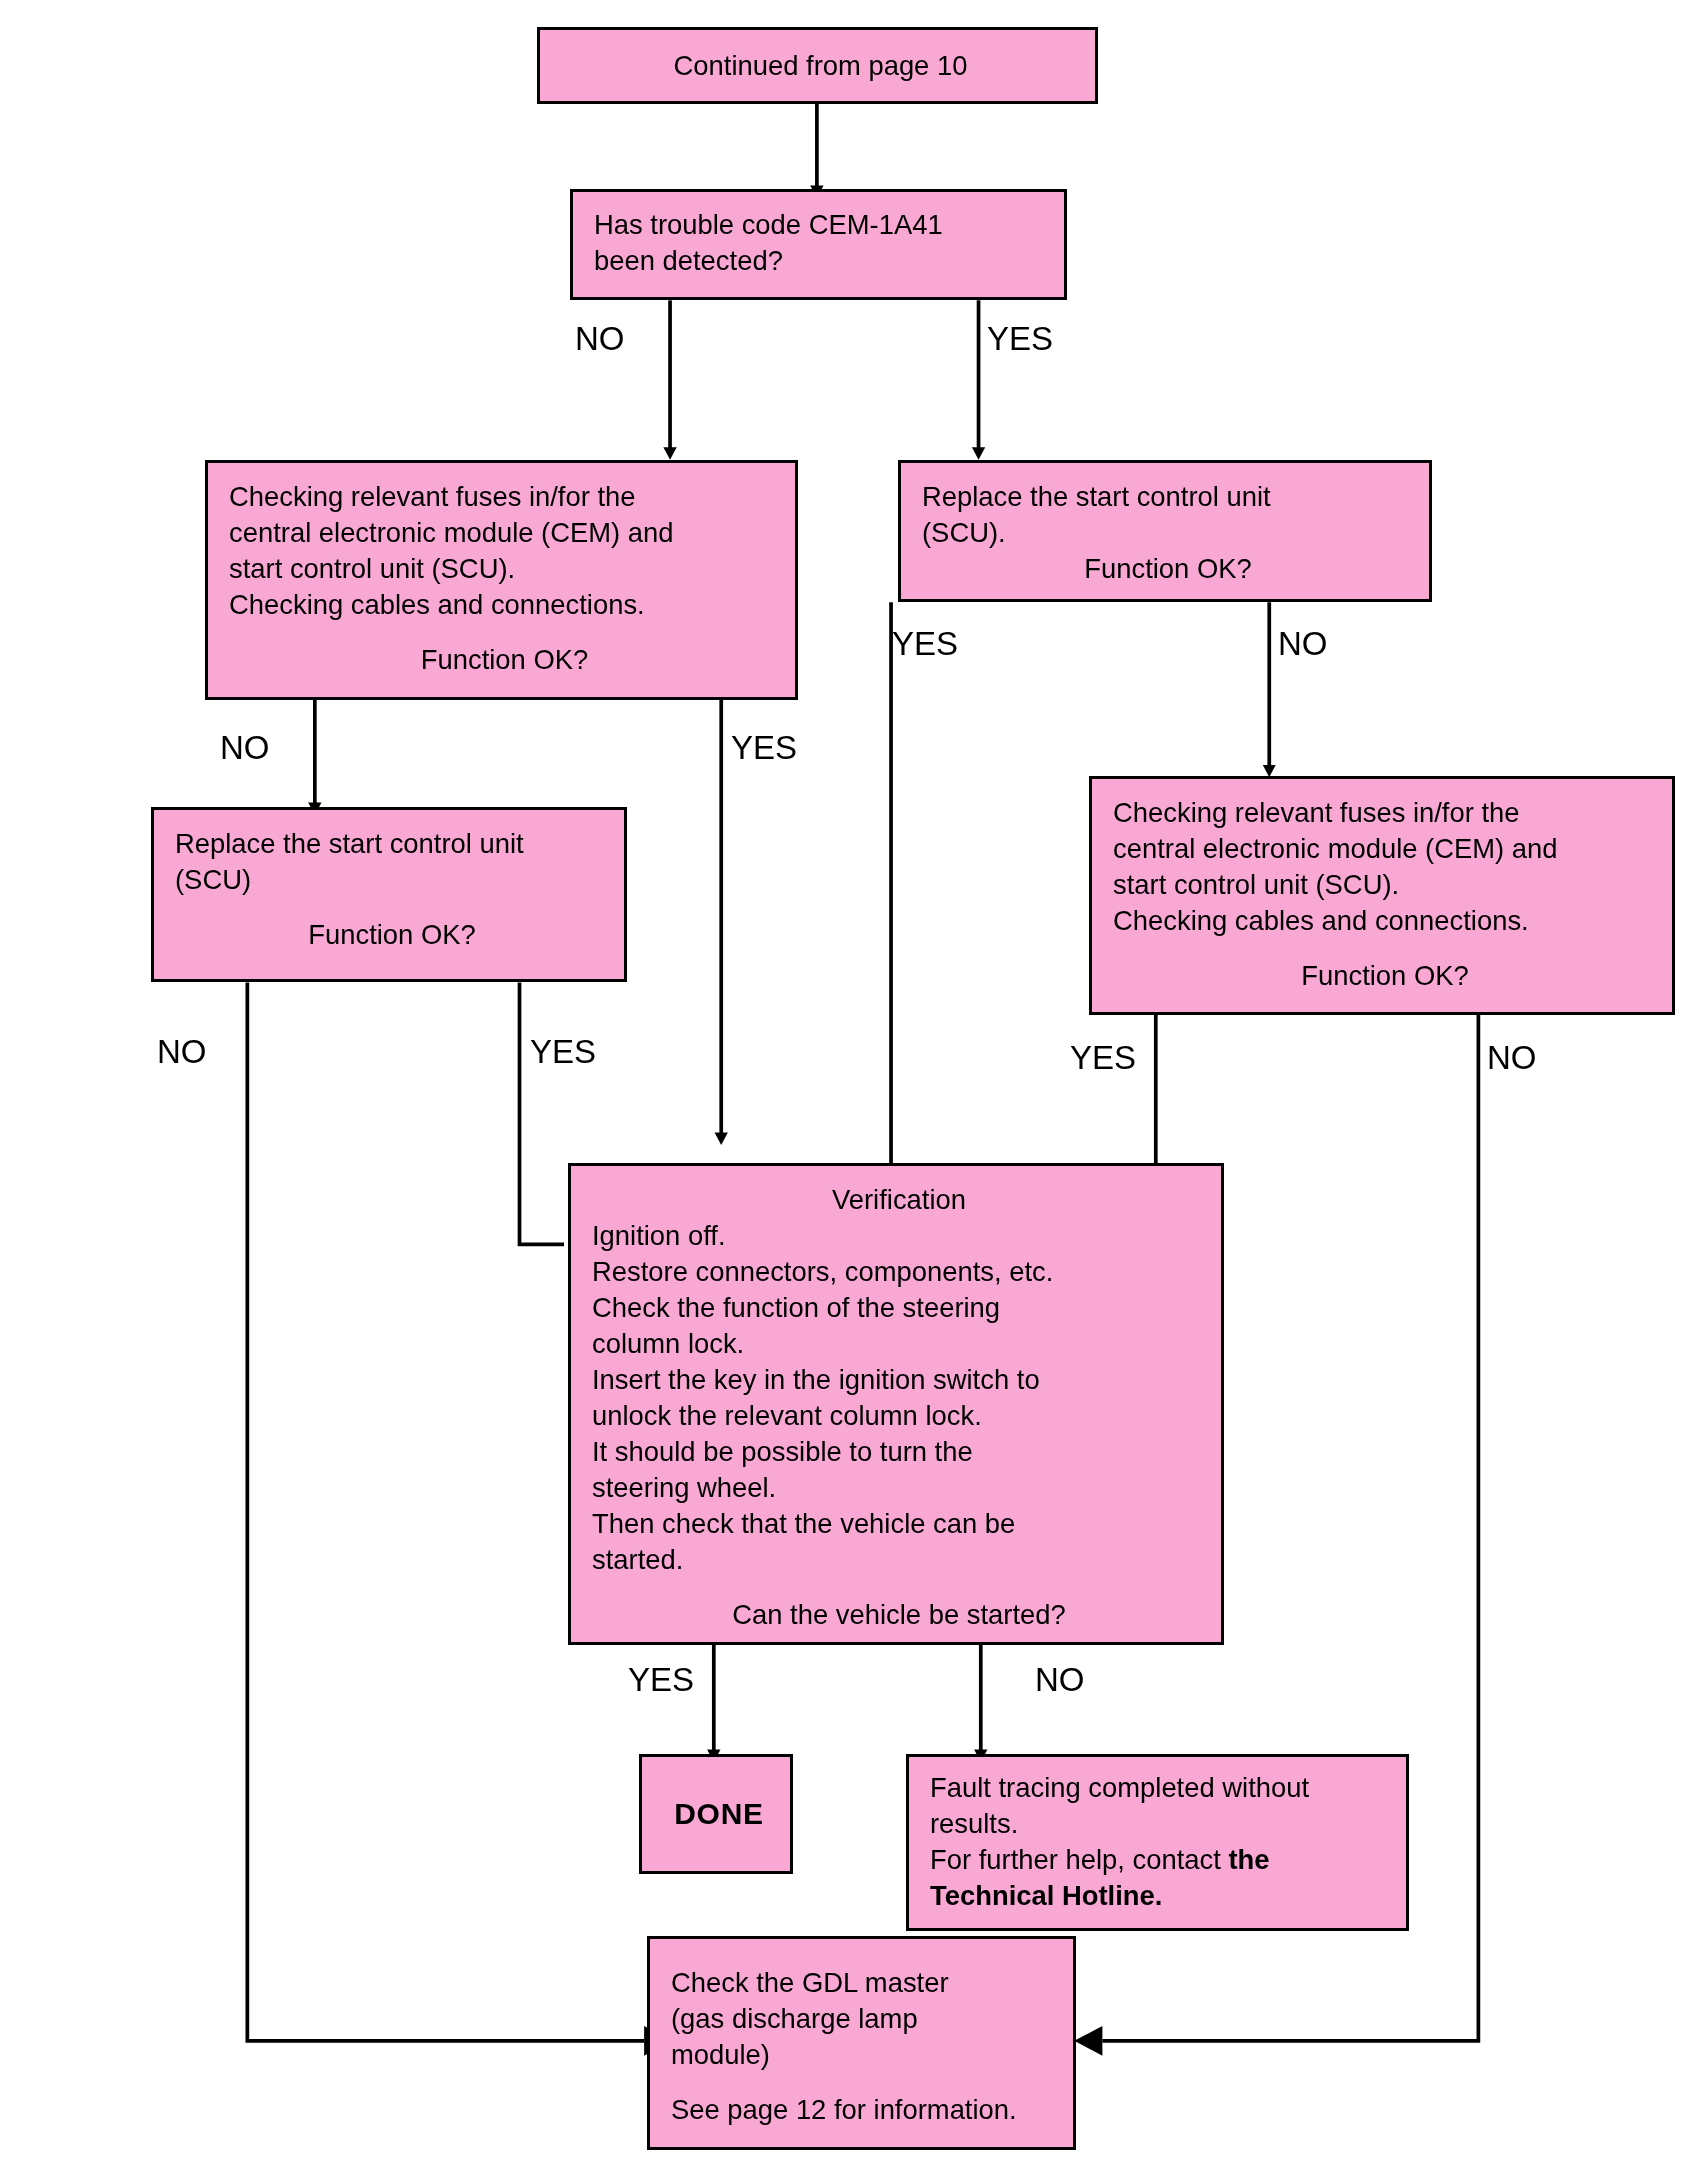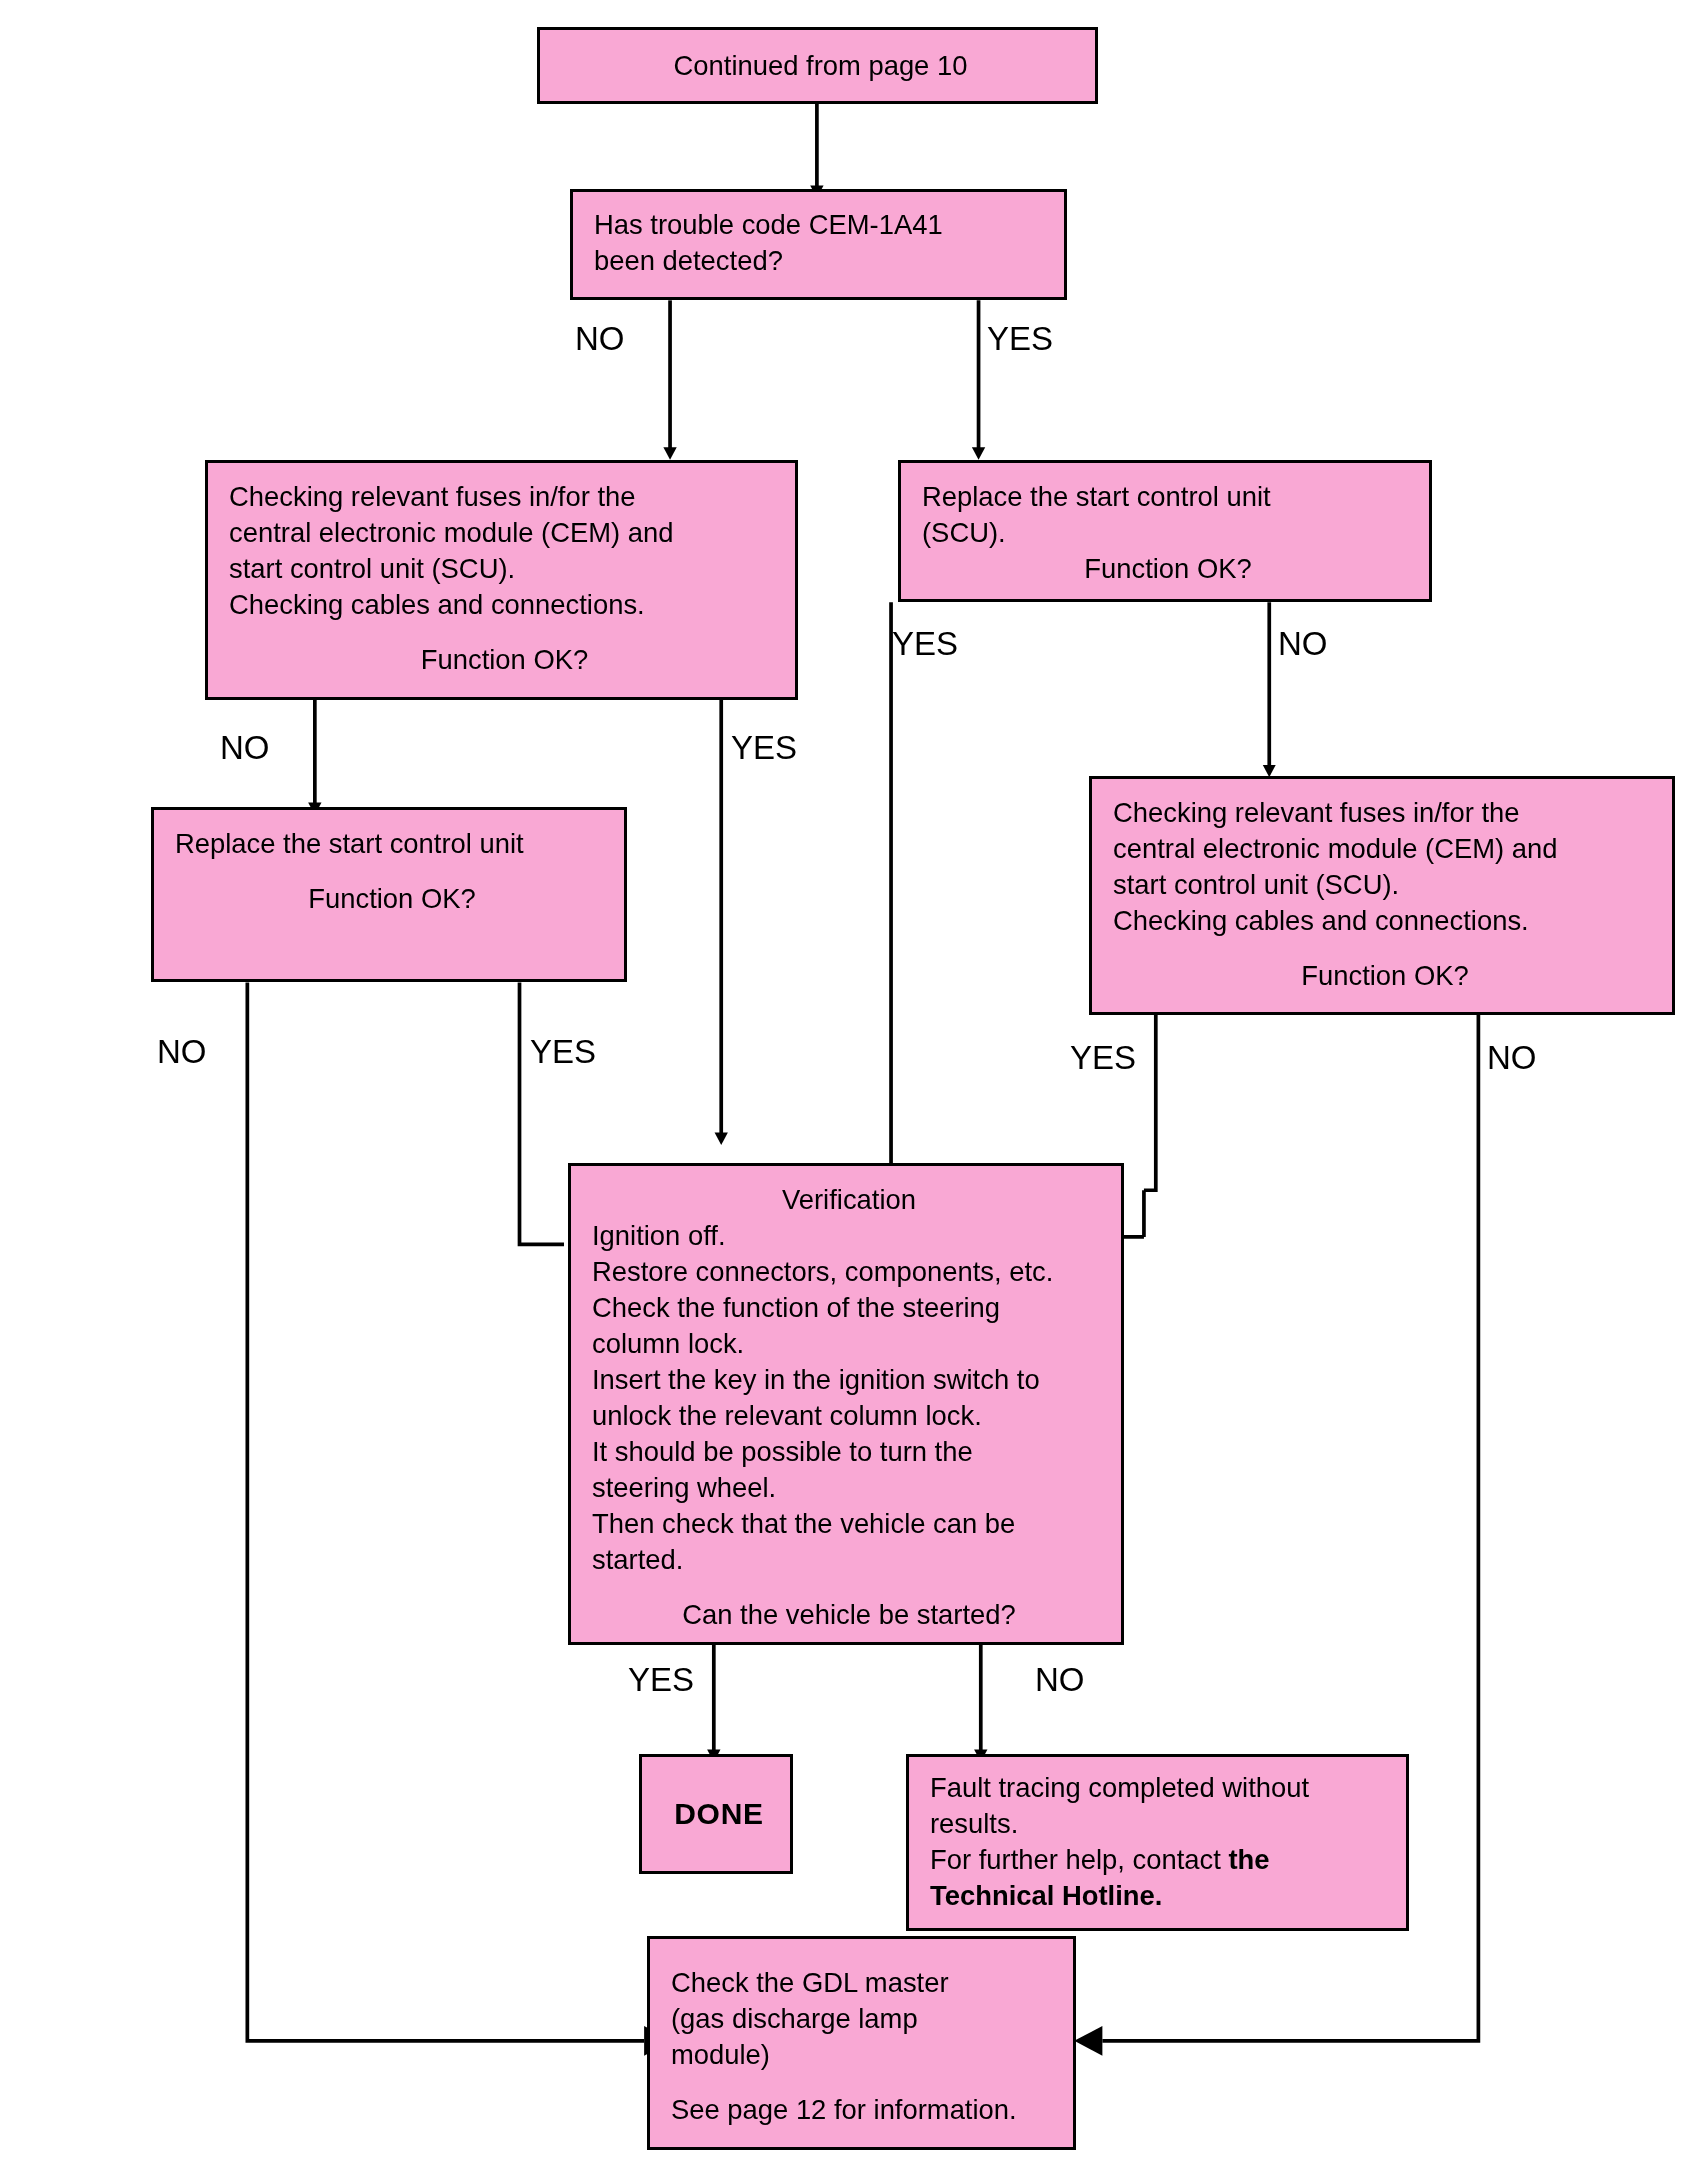--- a/index.html
+++ b/index.html
@@ -119,34 +119,35 @@
   </div>
 
   <div class="node" style="left:898px; top:460px; width:534px; height:142px; padding-top:16.3px;">
     <div class="line">Replace the start control unit</div>
     <div class="line">(SCU).</div>
     <div class="line centered">Function OK?</div>
   </div>
 
   <div class="node" style="left:151px; top:807px; width:476px; height:175px; padding-top:16.3px;">
     <div class="line">Replace the start control unit</div>
+    <div class="line">(SCU)</div>
     <div class="spacer"></div>
     <div class="line centered">Function OK?</div>
   </div>
 
   <div class="node" style="left:1089px; top:776px; width:586px; height:239px; padding-top:16.3px;">
     <div class="line">Checking relevant fuses in/for the</div>
     <div class="line">central electronic module (CEM) and</div>
     <div class="line">start control unit (SCU).</div>
     <div class="line">Checking cables and connections.</div>
     <div class="spacer"></div>
     <div class="line centered">Function OK?</div>
   </div>
 
-  <div class="node" style="left:568px; top:1163px; width:556px; height:482px; padding-top:16.3px;">
+  <div class="node" style="left:568px; top:1163px; width:656px; height:482px; padding-top:16.3px;">
     <div class="line title">Verification</div>
     <div class="line">Ignition off.</div>
     <div class="line">Restore connectors, components, etc.</div>
     <div class="line">Check the function of the steering</div>
     <div class="line">column lock.</div>
     <div class="line">Insert the key in the ignition switch to</div>
     <div class="line">unlock the relevant column lock.</div>
     <div class="line">It should be possible to turn the</div>
     <div class="line">steering wheel.</div>
     <div class="line">Then check that the vehicle can be</div>

